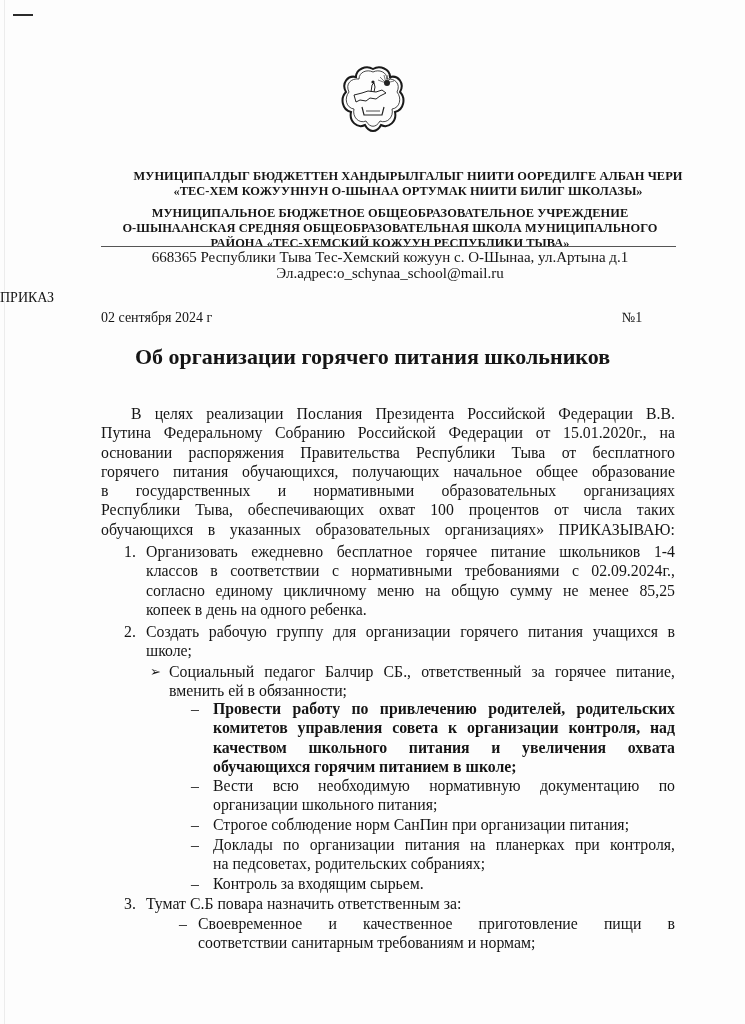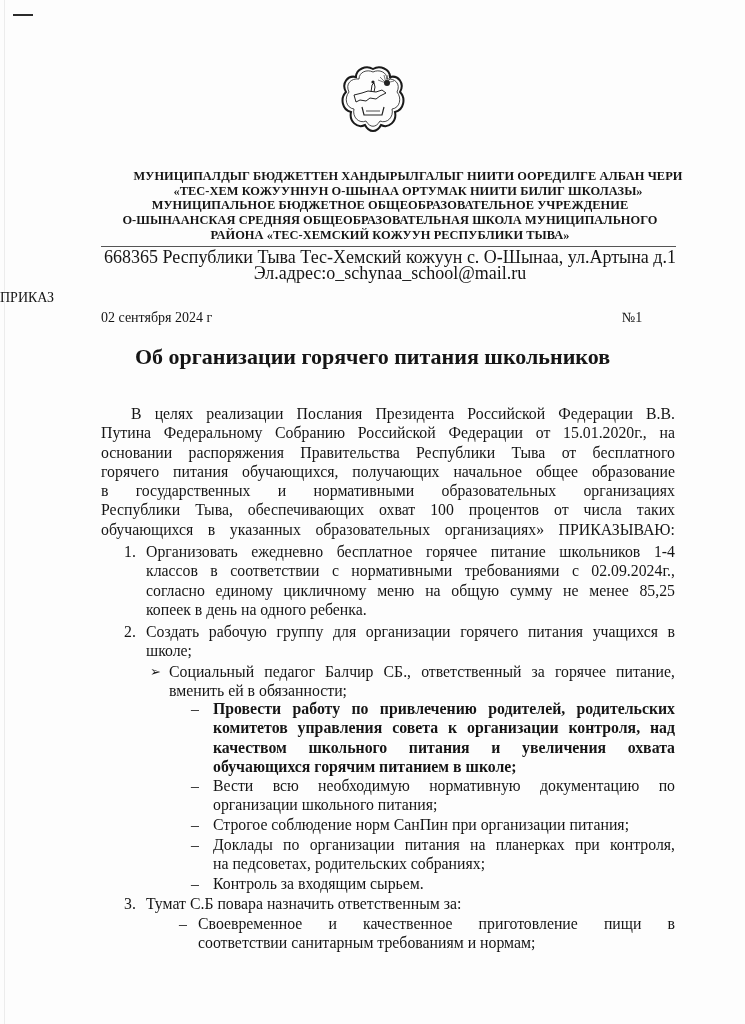--- a/index.html
+++ b/index.html
@@ -6,23 +6,23 @@
   body {
     width: 745px; height: 1024px; background: #fdfdfd; position: relative; overflow: hidden;
     font-family: "Liberation Serif", "DejaVu Serif", serif; color: #151515;
   }
   .page-edge { position: absolute; left: 4px; top: 0; width: 1px; height: 1024px; background: #ececec; }
   .corner-mark { position: absolute; left: 13px; top: 14px; width: 20px; height: 2px; background: #2b2b2b; }
   .emblem { position: absolute; left: 340px; top: 65px; width: 66px; height: 70px; }
   .abs { position: absolute; }
   .hdr-bold { font-weight: bold; font-size: 12.4px; text-align: center; line-height: 15px; left: 100px; width: 560px; letter-spacing: 0.05px; }
   .hdr1 { top: 169px; margin-left: 28px; }
-  .hdr2 { top: 198px; left: 100px; width: 580px; }
+  .hdr2 { top: 206px; left: 100px; width: 580px; }
   .rule { position: absolute; left: 101px; top: 246px; width: 575px; height: 1px; background: #555; }
-  .addr { left: 100px; width: 580px; text-align: center; font-size: 18px; line-height: 16px; top: 249px; }
+  .addr { left: 100px; width: 580px; text-align: center; font-size: 15px; line-height: 16px; top: 249px; }
   .prikaz { top: 290px; left: 0; width: 745px; font-size: 14px; }
   .date { top: 310px; left: 101px; font-size: 14px; }
   .num { top: 310px; left: 622px; font-size: 14px; }
   .title { top: 345px; left: 0; width: 745px; text-align: center; font-weight: bold; font-size: 22px; line-height: 23px; }
   .body { font-size: 15.8px; line-height: 19.3px; }
   .para { top: 404px; left: 101px; width: 574px; text-align: justify; }
   .line { display: block; text-align: justify; text-align-last: justify; white-space: nowrap; }
   .line.last { text-align-last: left; }
 </style>
 </head>

